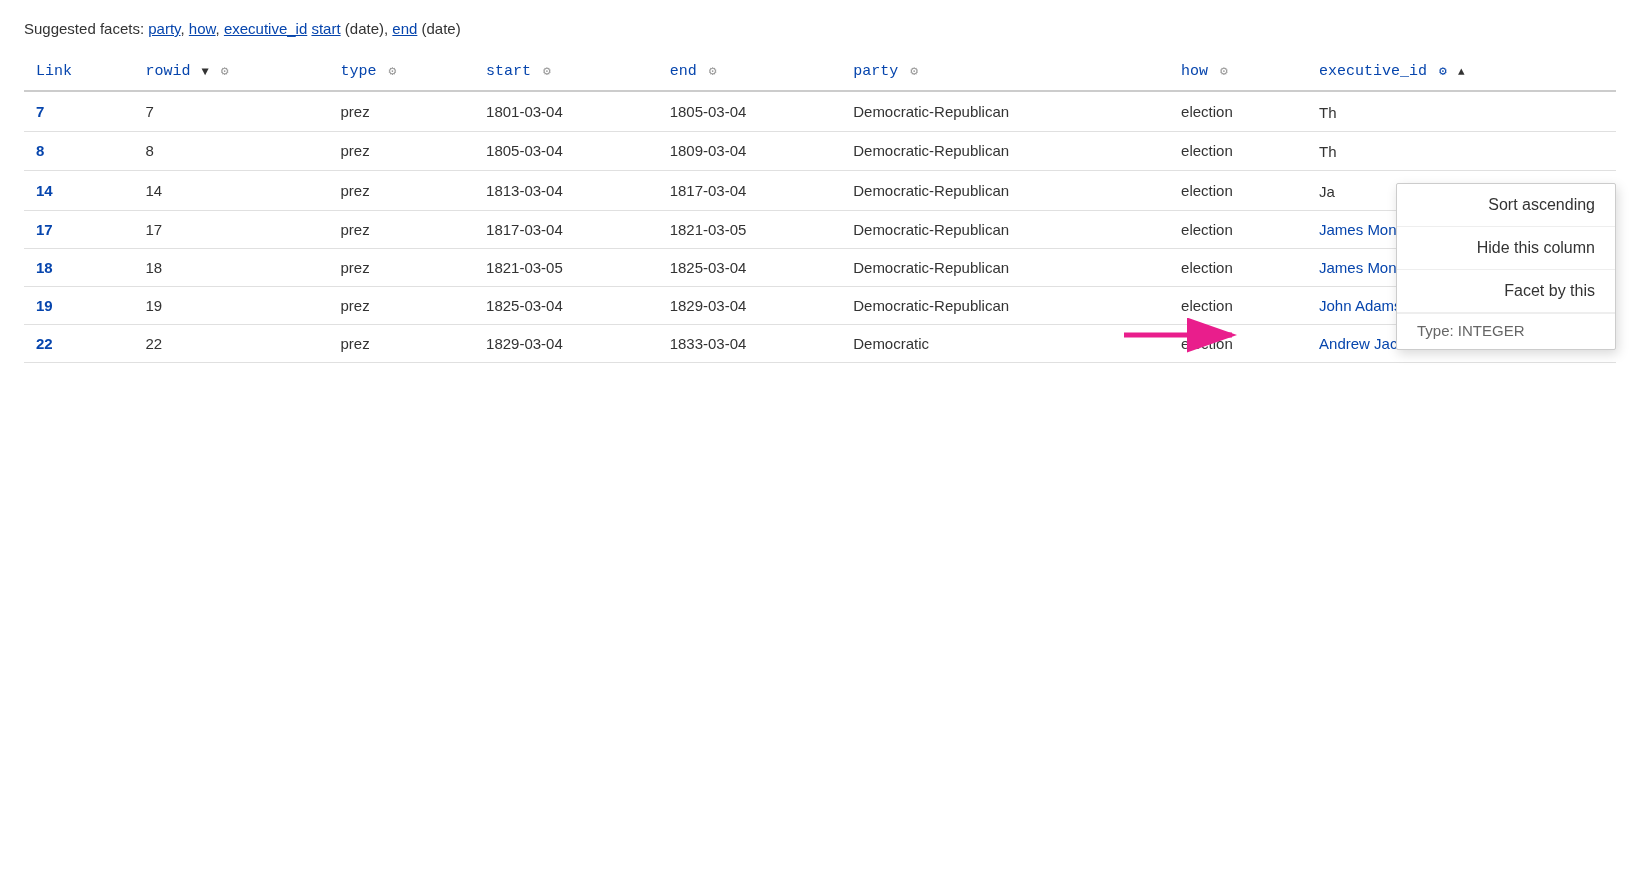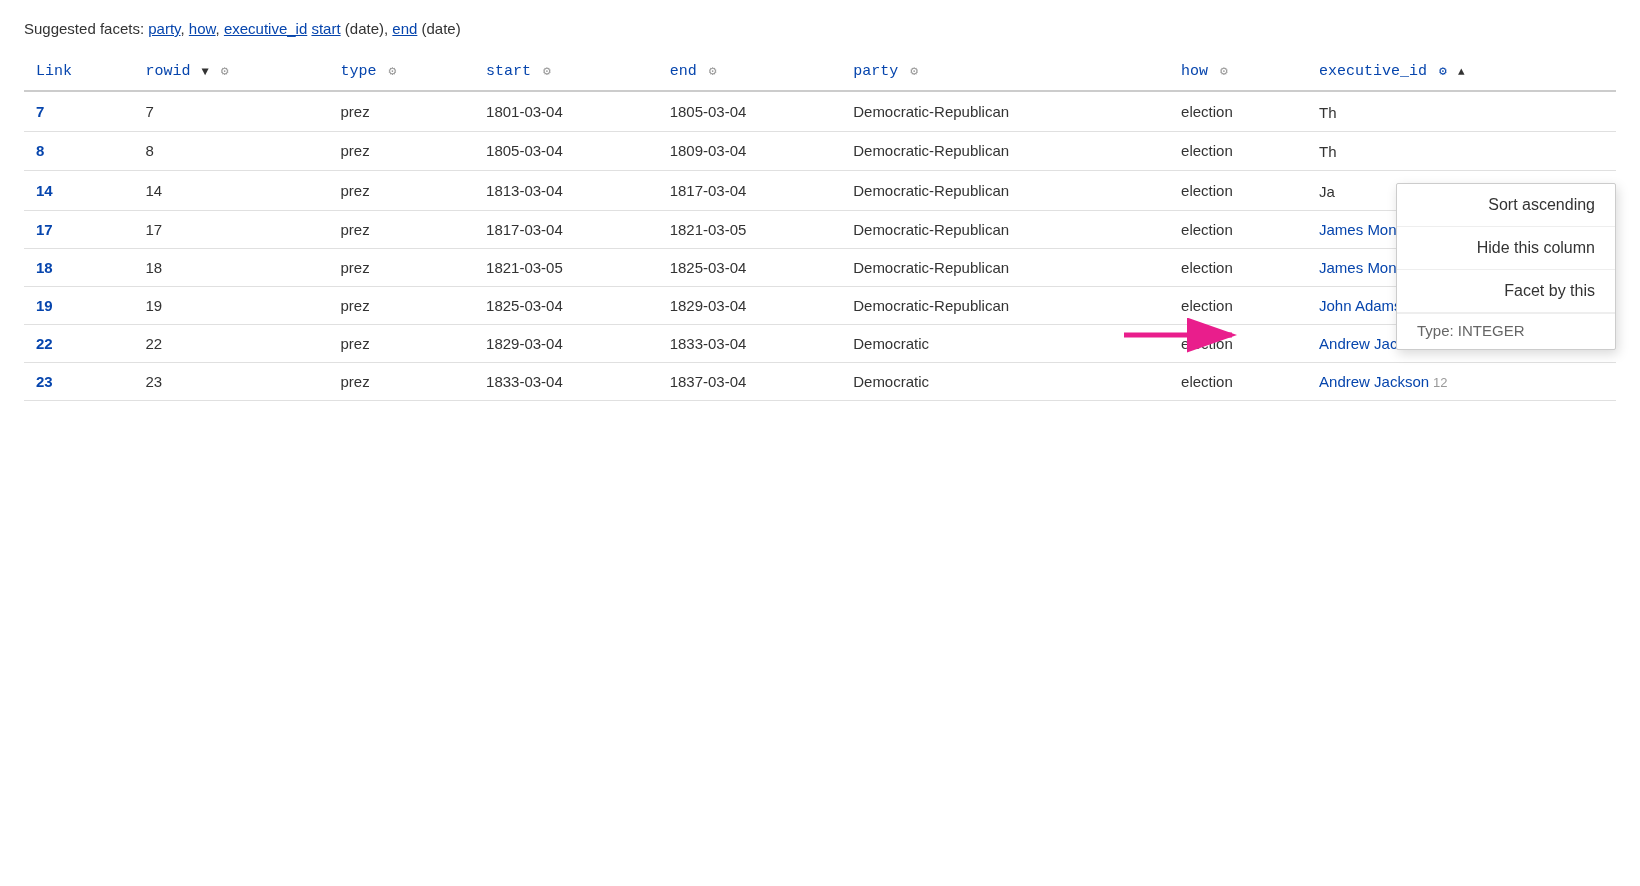--- a/index.html
+++ b/index.html
@@ -242,30 +242,20 @@
         <tr>
           <td class="link-cell"><a href="#">22</a></td>
           <td>22</td>
           <td>prez</td>
           <td>1829-03-04</td>
           <td>1833-03-04</td>
           <td>Democratic</td>
           <td>election</td>
           <td><a class="exec-link" href="#">Andrew Jackson</a><span class="exec-id-num">12</span></td>
         </tr>
-        <tr>
-          <td class="link-cell"><a href="#">23</a></td>
-          <td>23</td>
-          <td>prez</td>
-          <td>1833-03-04</td>
-          <td>1837-03-04</td>
-          <td>Democratic</td>
-          <td>election</td>
-          <td><a class="exec-link" href="#">Andrew Jackson</a><span class="exec-id-num">12</span></td>
-        </tr>
       </tbody>
   </table>
 
   <div class="dropdown-menu">
     <div class="menu-item">Sort ascending</div>
     <div class="menu-item">Hide this column</div>
     <div class="menu-item">Facet by this</div>
     <div class="menu-type">Type: INTEGER</div>
   </div>
 

